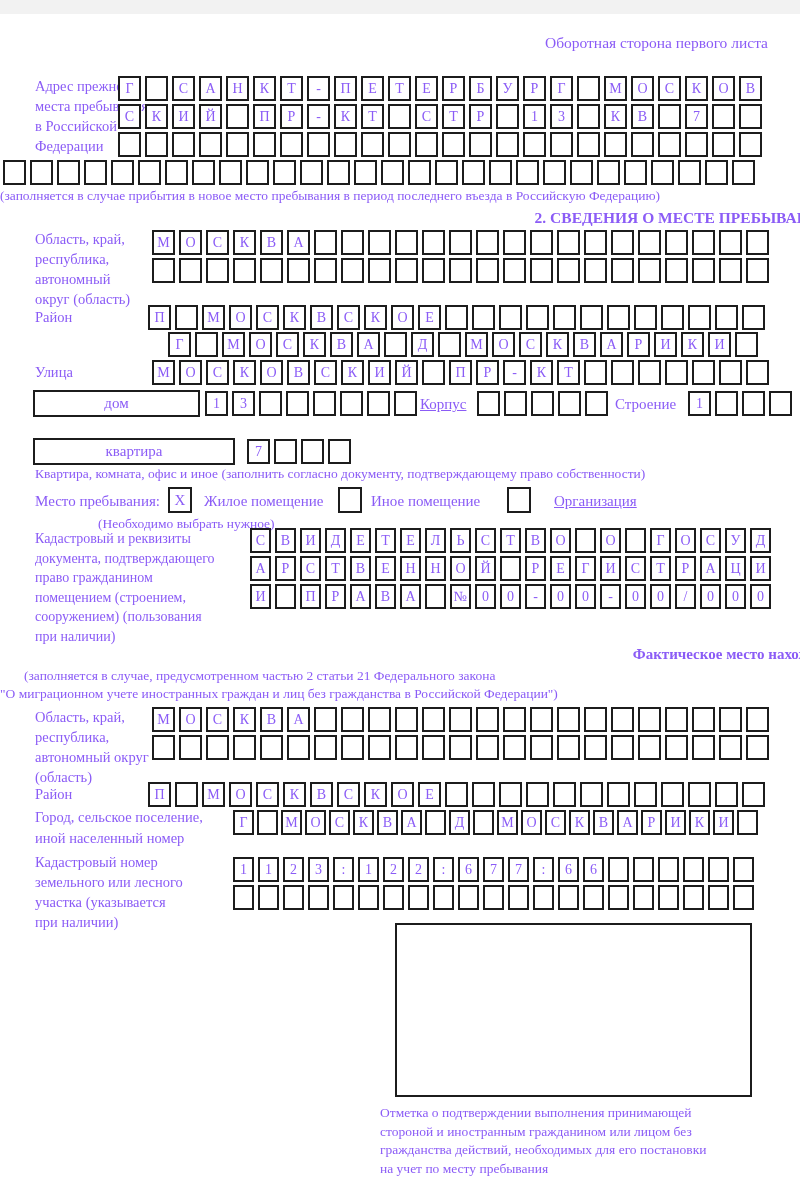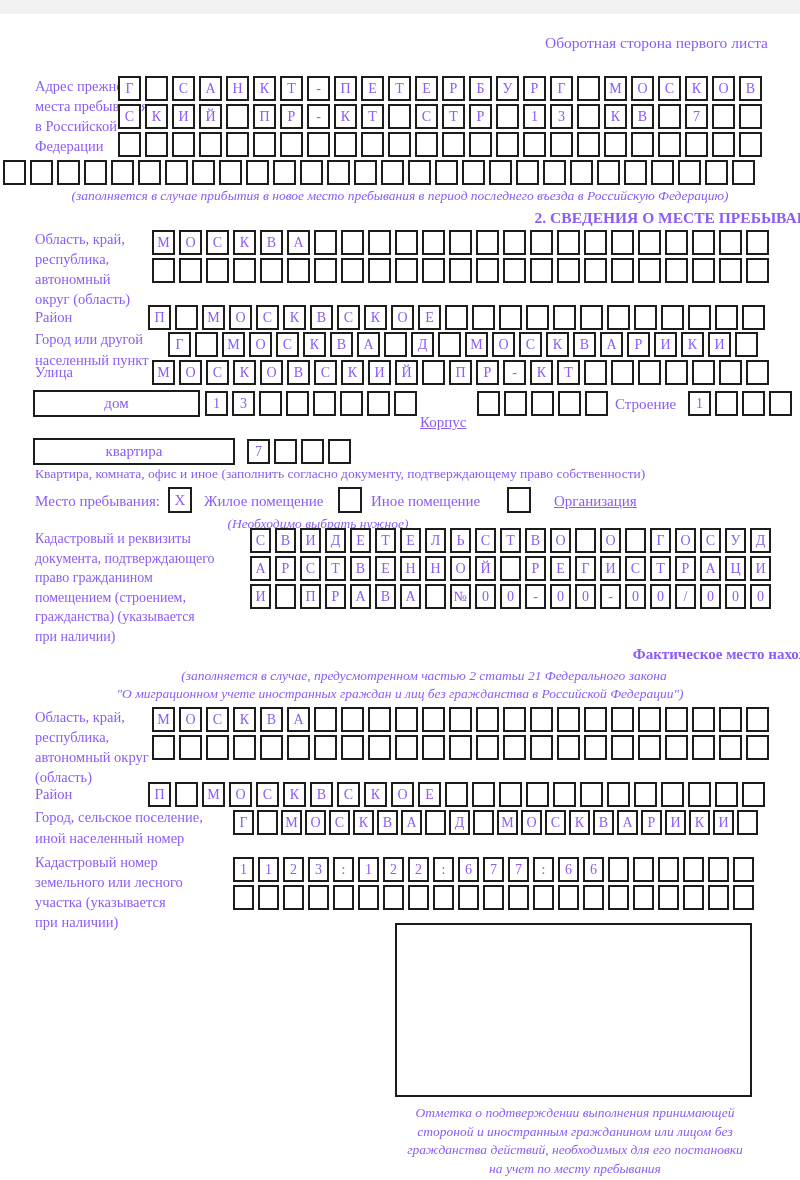--- a/index.html
+++ b/index.html
@@ -8,21 +8,21 @@
   .abs{position:absolute;}
   .row{display:flex;gap:4px;}
   .row.g3{gap:3px;}
   .cbox{box-sizing:border-box;flex:0 0 23px;width:23px;height:25px;border:2px solid #1c1c1c;
         display:flex;align-items:center;justify-content:center;font-size:14px;line-height:1;
         background:#fff;}
   .row.sm .cbox{flex-basis:21px;width:21px;}
   .lbl{font-size:14.5px;line-height:20px;}
   .lbl19 .lbl-line{line-height:19.5px;font-size:14px;}
   .lbl21 .lbl-line{line-height:21px;}
-  .caption{font-size:13.5px;text-align:center;font-style:italic;}
+  .caption{font-size:13.5px;}
   .title{font-weight:bold;font-size:15.5px;text-align:right;padding-left:32px;}
   .fieldbox{box-sizing:border-box;border:2px solid #1c1c1c;height:27px;display:flex;
             align-items:center;justify-content:center;font-size:15px;background:#fff;}
   .chk{box-sizing:border-box;width:24px;height:26px;border:2px solid #1c1c1c;display:flex;
        align-items:center;justify-content:center;font-size:15px;background:#fff;}
   .inline-lbl{font-size:15px;line-height:20px;}
   .stamp{box-sizing:border-box;border:2px solid #1c1c1c;background:#fff;}
 </style>
 </head>
 <body>
@@ -226,24 +226,20 @@
       <span class="cbox"></span>
       <span class="cbox"></span>
       <span class="cbox"></span>
       <span class="cbox"></span>
       <span class="cbox"></span>
       <span class="cbox"></span>
       <span class="cbox"></span>
       <span class="cbox"></span>
     </div>
 
-  <div class="abs lbl lbl21" style="left:35px;top:315px;width:130px;">
-      <div class="lbl-line">Город или другой</div>
-      <div class="lbl-line">населенный пункт</div>
-    </div>
   <div class="abs row" style="left:168px;top:318px;">
       <span class="cbox">Г</span>
       <span class="cbox"></span>
       <span class="cbox">М</span>
       <span class="cbox">О</span>
       <span class="cbox">С</span>
       <span class="cbox">К</span>
       <span class="cbox">В</span>
       <span class="cbox">А</span>
       <span class="cbox"></span>
@@ -293,21 +289,21 @@
   <div class="abs row" style="left:205px;top:377px;">
       <span class="cbox">1</span>
       <span class="cbox">3</span>
       <span class="cbox"></span>
       <span class="cbox"></span>
       <span class="cbox"></span>
       <span class="cbox"></span>
       <span class="cbox"></span>
       <span class="cbox"></span>
     </div>
-  <div class="abs inline-lbl" style="left:420px;top:398px;text-decoration:underline;">Корпус</div>
+  <div class="abs inline-lbl" style="left:420px;top:380px;text-decoration:underline;">Корпус</div>
   <div class="abs row" style="left:477px;top:377px;">
       <span class="cbox"></span>
       <span class="cbox"></span>
       <span class="cbox"></span>
       <span class="cbox"></span>
       <span class="cbox"></span>
     </div>
   <div class="abs inline-lbl" style="left:615px;top:380px;">Строение</div>
   <div class="abs row" style="left:688px;top:377px;">
       <span class="cbox">1</span>
@@ -332,21 +328,21 @@
   <div class="abs inline-lbl" style="left:371px;top:477px;">Иное помещение</div>
   <div class="abs chk" style="left:507px;top:473px;"></div>
   <div class="abs inline-lbl" style="left:554px;top:477px;text-decoration:underline;">Организация</div>
   <div class="abs caption" style="left:98px;top:502px;width:440px;">(Необходимо выбрать нужное)</div>
 
   <div class="abs lbl lbl19" style="left:35px;top:515px;width:215px;">
       <div class="lbl-line">Кадастровый и реквизиты</div>
       <div class="lbl-line">документа, подтверждающего</div>
       <div class="lbl-line">право гражданином</div>
       <div class="lbl-line">помещением (строением,</div>
-      <div class="lbl-line">гражданства) (указывается</div>
+      <div class="lbl-line">сооружением) (пользования</div>
       <div class="lbl-line">при наличии)</div>
     </div>
   <div class="abs row sm" style="left:250px;top:514px;">
       <span class="cbox">С</span>
       <span class="cbox">В</span>
       <span class="cbox">И</span>
       <span class="cbox">Д</span>
       <span class="cbox">Е</span>
       <span class="cbox">Т</span>
       <span class="cbox">Е</span>

